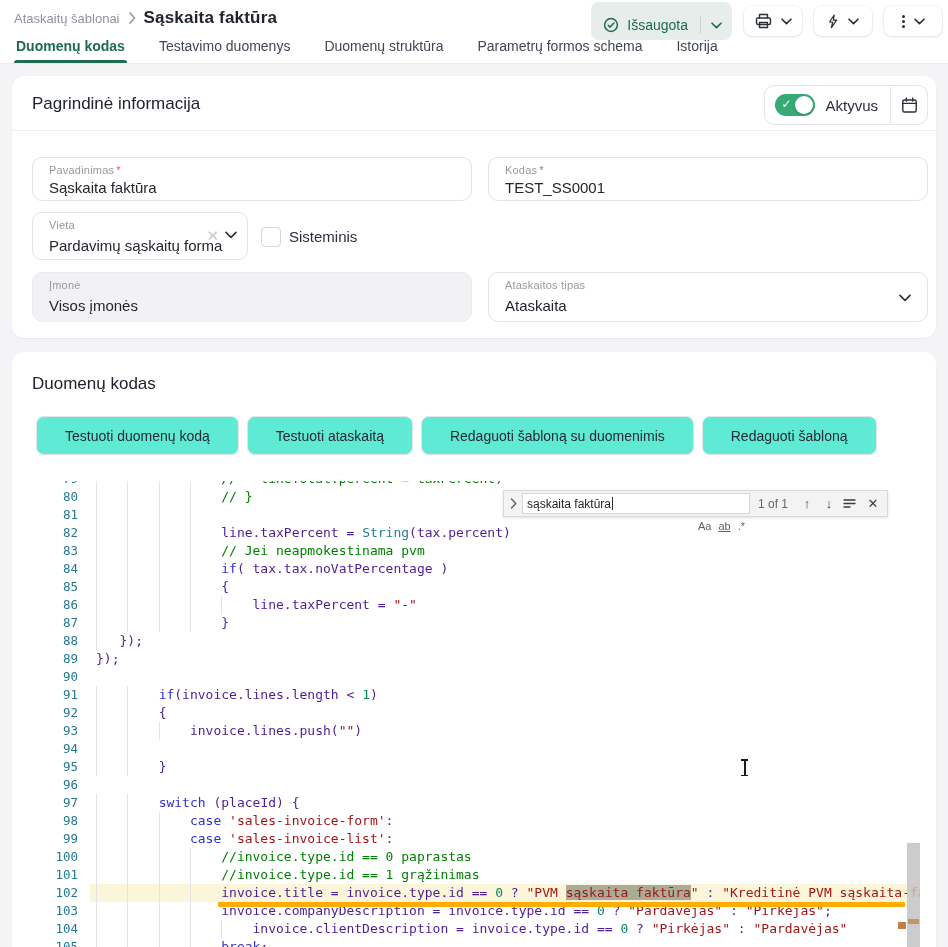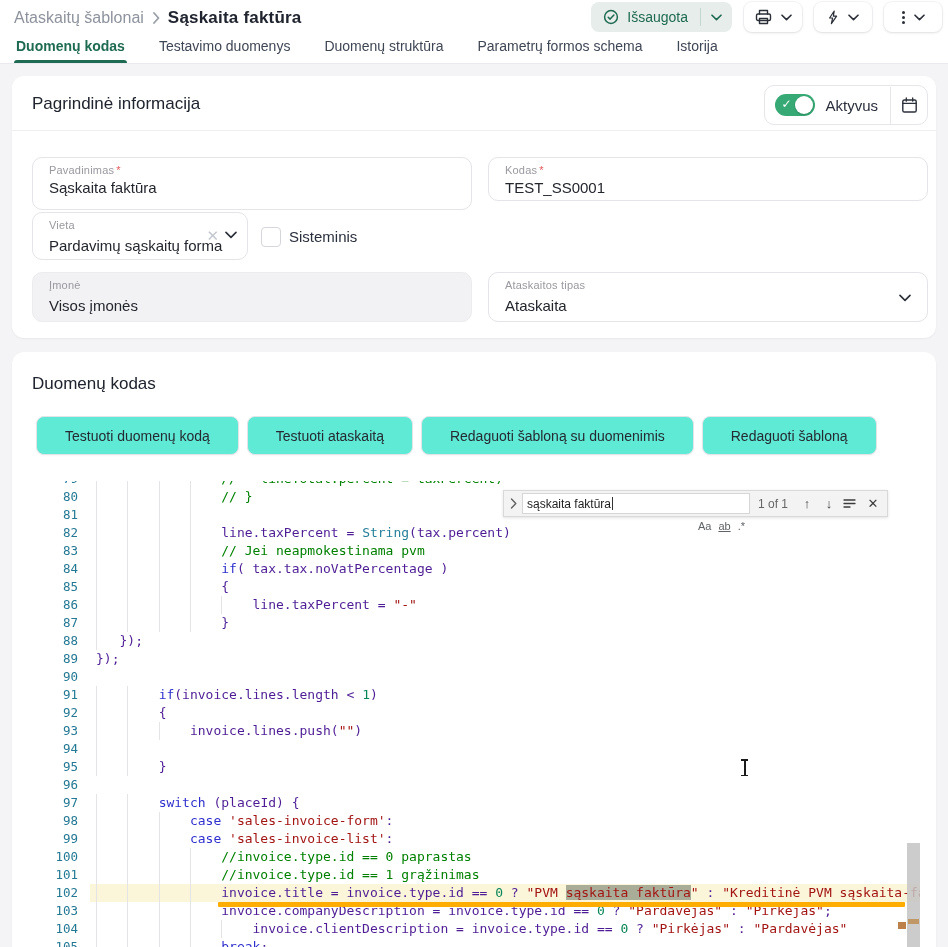--- a/index.html
+++ b/index.html
@@ -2,25 +2,25 @@
 <html><head>
 <meta charset="utf-8">
 <style>
   html,body{margin:0;padding:0;width:948px;height:947px;overflow:hidden;background:#f4f4f6;
     font-family:"Liberation Sans","DejaVu Sans",sans-serif;-webkit-font-smoothing:antialiased;}
   .page{position:relative;width:948px;height:947px;}
 
   
   .tophdr{position:absolute;top:0;left:0;width:100%;height:63px;background:#fff;border-bottom:1px solid #eaeaee;z-index:5;}
   .crumbs{position:absolute;left:14px;top:8px;display:flex;align-items:center;gap:8px;}
-  .crumb-root{font-size:16px;color:#8d929c;cursor:pointer;}
+  .crumb-root{font-size:13px;color:#8d929c;cursor:pointer;}
   .crumb-sep{display:flex;align-items:center;color:#9aa0a8;}
   .page-title{font-size:17px;font-weight:700;color:#20242e;letter-spacing:.2px;}
   .hdr-actions{position:absolute;right:6px;top:2px;display:flex;align-items:center;gap:12px;}
-  .btn-save{display:flex;align-items:center;height:30px;background:#e6edea;border-radius:8px;padding:0 0 0 12px;color:#1e6a52;font-size:14px;cursor:pointer;}
+  .btn-save{display:flex;align-items:center;height:30px;background:#e6edea;border-radius:8px;padding:8px 0 0 12px;color:#1e6a52;font-size:14px;cursor:pointer;}
   .btn-save .lbl{margin:0 12px 0 8px;}
   .btn-save .vdiv{width:1px;height:18px;background:#c6d5ce;}
   .btn-save .chev{padding:0 10px;display:flex;align-items:center;}
   .icon-btn{display:flex;align-items:center;justify-content:center;gap:9px;height:30px;width:58px;background:#fff;border-radius:8px;
     box-shadow:0 1px 3px rgba(20,24,40,.10),0 0 0 1px rgba(20,24,40,.04);cursor:pointer;}
   
   .tabs{position:absolute;left:14px;bottom:0;display:flex;gap:30px;}
   .tab{position:relative;font-size:14px;color:#3f4654;padding:6px 2px 9px;cursor:pointer;white-space:nowrap;}
   .tab.active{color:#1e6a52;font-weight:700;}
   .tab.active::after{content:"";position:absolute;left:0;right:0;bottom:0;height:3px;border-radius:3px 3px 0 0;background:#1e6a52;}
@@ -41,21 +41,21 @@
   .status-box .lbl{font-size:15px;color:#2a2f3c;margin-right:12px;}
   .status-box .vdiv{width:1px;height:37px;background:#e6e6ea;}
   .cal-seg{width:36px;height:100%;display:flex;align-items:center;justify-content:center;cursor:pointer;}
 
   
   .field{position:absolute;border:1px solid #e4e4e9;border-radius:10px;background:#fff;box-sizing:border-box;}
   .field .flabel{position:absolute;left:16px;top:6px;font-size:11px;color:#98989f;letter-spacing:.2px;white-space:nowrap;}
   .field .flabel .req{color:#e25c5c;margin-left:2px;}
   .field .fvalue{position:absolute;left:16px;top:21px;font-size:15px;color:#24262e;white-space:nowrap;}
   .field.disabled{background:#f2f2f4;border-color:#ececef;}
-  .f-pav{left:20px;top:81px;width:440px;height:53px;}
+  .f-pav{left:20px;top:81px;width:440px;height:44px;}
   .f-kod{left:476px;top:81px;width:440px;height:44px;}
   .f-vieta{left:20px;top:136px;width:216px;height:48px;}
   .f-vieta .fvalue{top:24px;}
   .f-vieta .clear-x{position:absolute;right:28px;top:14px;font-size:15px;color:#c3c7cf;cursor:pointer;}
   .f-vieta .chev{position:absolute;right:10px;top:18px;cursor:pointer;}
   .f-imone{left:20px;top:196px;width:440px;height:50px;}
   .f-imone .fvalue{top:24px;}
   .f-tipas{left:476px;top:196px;width:440px;height:50px;}
   .f-tipas .fvalue{top:24px;}
   .f-tipas .chev{position:absolute;right:16px;top:21px;cursor:pointer;}

